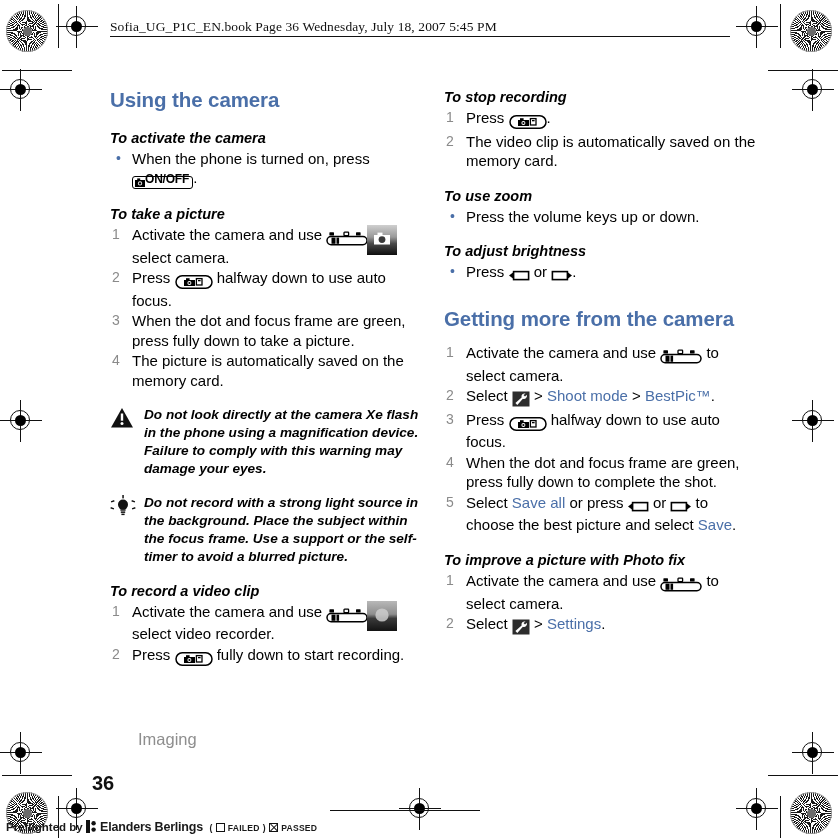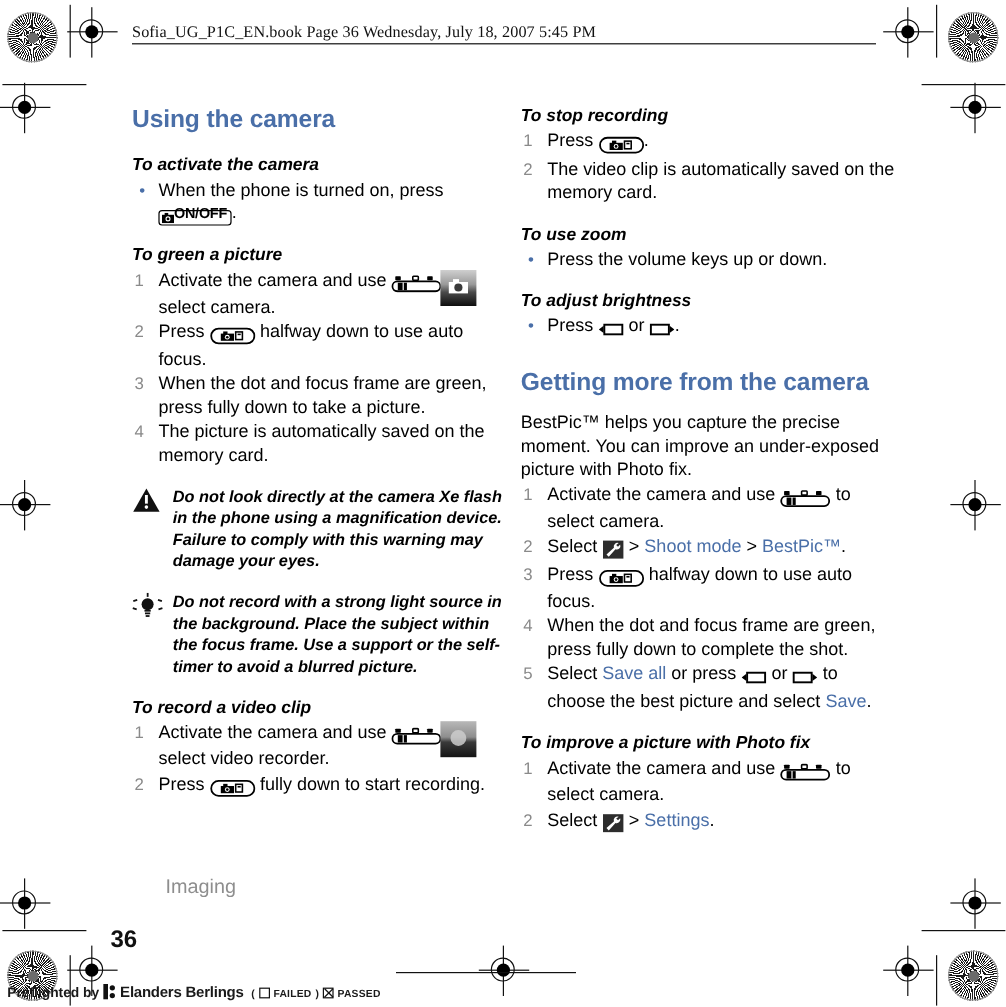--- a/index.html
+++ b/index.html
@@ -94,21 +94,21 @@
   .page {
     position: absolute;
     left: 0; top: 0;
     width: 838px; height: 690px;
   }
   .col {
     position: absolute;
     width: 312px;
   }
   .col-left  { left: 110px; top: 88px; }
-  .col-right { left: 434px; top: 88px; }
+  .col-right { left: 444px; top: 88px; }
 
   h1.section {
     font-size: 20.5px;
     font-weight: bold;
     color: #4a6fa8;
     margin: 0 0 12px 0;
     line-height: 1.2;
     letter-spacing: -0.1px;
   }
   h2.proc {
@@ -369,21 +369,21 @@
       <li>
         <span class="bullet">•</span><span>When the phone is turned on, press </span><span class="key key-onoff"><svg width="10" height="9" viewBox="0 0 10 9" style="vertical-align:-1px">
               <rect x="0" y="2" width="10" height="7" fill="#000"></rect>
               <rect x="2.2" y="0.4" width="3" height="2" fill="#000"></rect>
               <circle cx="5" cy="5.4" r="2.1" fill="#fff"></circle>
               <circle cx="5" cy="5.4" r="1.2" fill="#000"></circle>
             </svg><span class="kt">ON/OFF</span></span><span>.</span>
       </li>
     </ul>
 
-    <h2 class="proc">To green a picture</h2>
+    <h2 class="proc">To take a picture</h2>
     <ol class="steps">
       <li>
         <span class="num">1</span><span>Activate the camera and use </span><span class="key"><svg width="42" height="15" viewBox="0 0 42 15" style="vertical-align:-3px">
               <rect x="1" y="5.5" width="40" height="8.2" rx="4.1" fill="none" stroke="#000" stroke-width="1.5"></rect>
               <rect x="5.5" y="6.6" width="4" height="6.2" fill="#000"></rect>
               <rect x="10.5" y="6.6" width="2.6" height="6.2" fill="#000"></rect>
               <rect x="3.4" y="1.2" width="4.6" height="3.4" rx="0.6" fill="#000"></rect>
               <rect x="18" y="1.2" width="4.6" height="3.4" rx="0.6" fill="none" stroke="#000" stroke-width="1.3"></rect>
               <rect x="30" y="1.2" width="4.6" height="3.4" rx="0.6" fill="#000"></rect>
             </svg></span><span> to select camera.</span>
@@ -508,21 +508,20 @@
               <polygon points="0,6.5 4,3.4 4,9.6" fill="#000"></polygon>
               <rect x="4.6" y="2.6" width="15" height="8" fill="none" stroke="#000" stroke-width="1.6"></rect>
             </svg></span><span> or </span><span class="key"><svg width="21" height="13" viewBox="0 0 21 13" style="vertical-align:-2px">
               <rect x="1.4" y="2.6" width="15" height="8" fill="none" stroke="#000" stroke-width="1.6"></rect>
               <polygon points="21,6.5 17,3.4 17,9.6" fill="#000"></polygon>
             </svg></span><span>.</span>
       </li>
     </ul>
 
     <h1 class="section" style="margin-top:22px;">Getting more from the camera</h1>
-    <p class="body">BestPic™ helps you capture the precise moment. You can improve an under-exposed picture with Photo fix.</p>
 
     <ol class="steps">
       <li>
         <span class="num">1</span><span>Activate the camera and use </span><span class="key"><svg width="42" height="15" viewBox="0 0 42 15" style="vertical-align:-3px">
               <rect x="1" y="5.5" width="40" height="8.2" rx="4.1" fill="none" stroke="#000" stroke-width="1.5"></rect>
               <rect x="5.5" y="6.6" width="4" height="6.2" fill="#000"></rect>
               <rect x="10.5" y="6.6" width="2.6" height="6.2" fill="#000"></rect>
               <rect x="3.4" y="1.2" width="4.6" height="3.4" rx="0.6" fill="#000"></rect>
               <rect x="18" y="1.2" width="4.6" height="3.4" rx="0.6" fill="none" stroke="#000" stroke-width="1.3"></rect>
               <rect x="30" y="1.2" width="4.6" height="3.4" rx="0.6" fill="#000"></rect>

